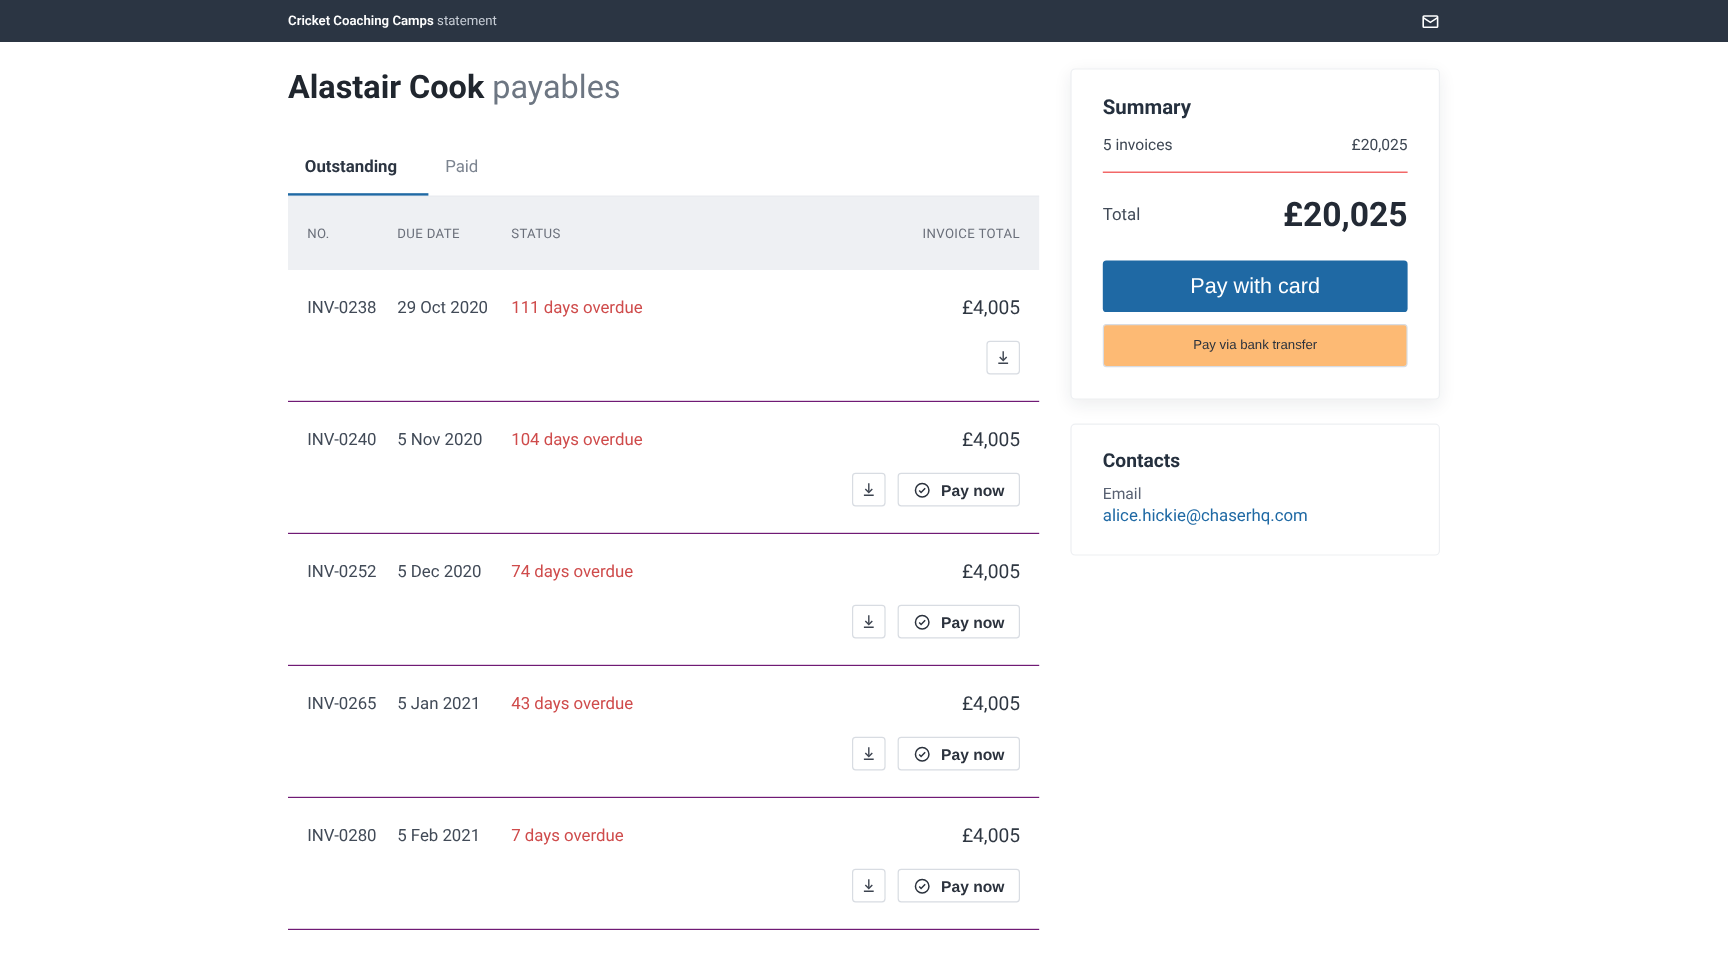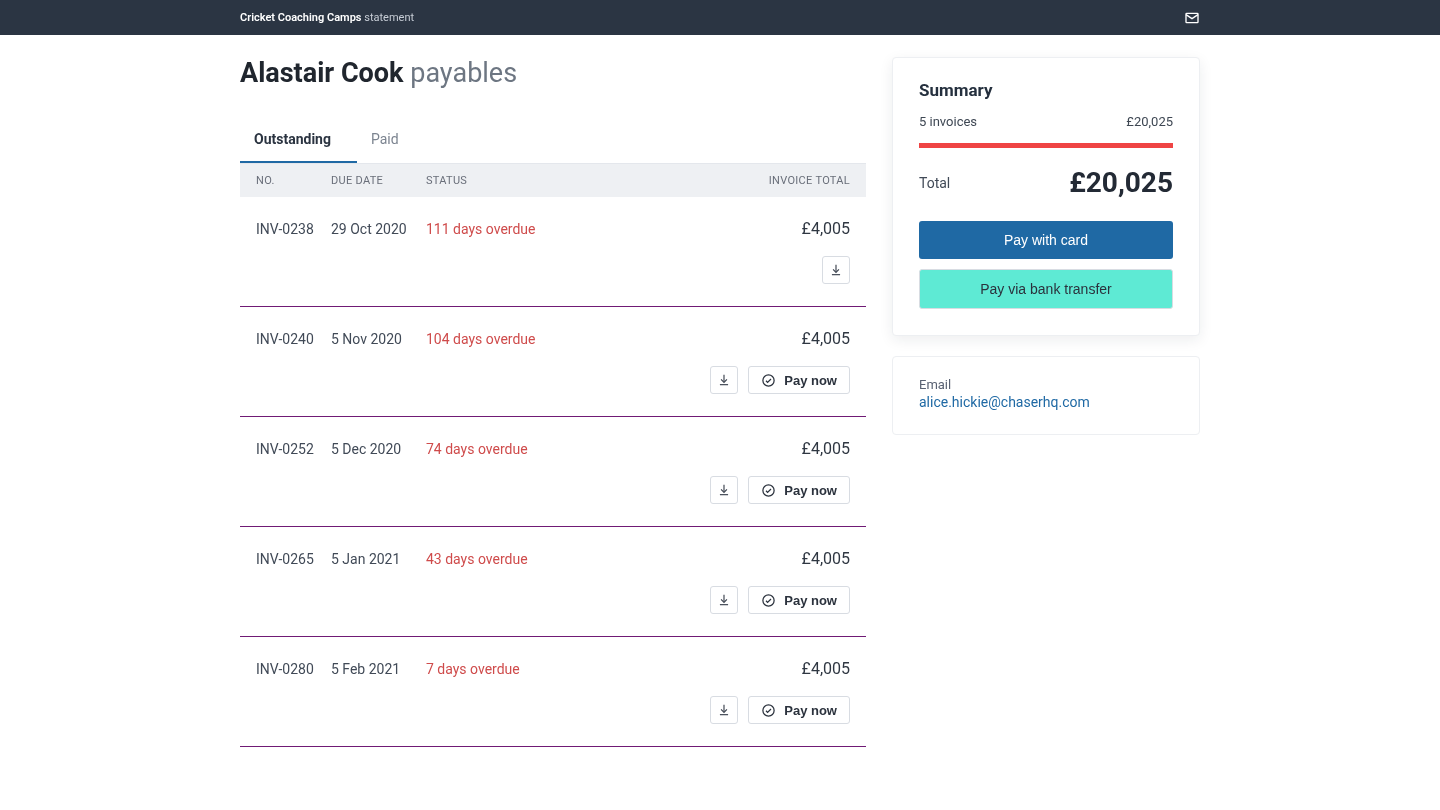--- a/index.html
+++ b/index.html
@@ -42,21 +42,21 @@
     border-bottom: 2px solid transparent;
   }
   .tab.active {
     font-weight: 700;
     color: #2b3441;
     border-bottom: 2px solid #1f69a4;
   }
   .thead {
     display: flex;
     background: #eef0f3;
-    padding: 10px 16px;
+    padding: 24px 16px;
     font-size: 11px;
     color: #6a6f7a;
     letter-spacing: 0.3px;
   }
   .col-no { width: 75px; }
   .col-due { width: 95px; }
   .col-status { flex: 1; }
   .col-total { width: 140px; text-align: right; }
   .row {
     padding: 22px 16px 22px 16px;
@@ -100,44 +100,44 @@
   }
   .card {
     background: #fff;
     border: 1px solid #edeff2;
     border-radius: 4px;
     box-shadow: 0 4px 14px rgba(30,38,50,0.08);
     padding: 22px 26px 26px 26px;
     margin-bottom: 20px;
   }
   .card h3 { font-size: 17px; font-weight: 700; color: #25303e; margin-bottom: 14px; }
-  .sum-line { display: flex; justify-content: space-between; font-size: 13px; color: #3e4753; padding-bottom: 14px; border-bottom: 5px solid #ef4444; }
+  .sum-line { display: flex; justify-content: space-between; font-size: 13px; color: #3e4753; padding-bottom: 14px; border-bottom: 1px solid #ef4444; }
   .total-line { display: flex; justify-content: space-between; align-items: center; padding: 18px 0 22px 0; gap: 48px; }
   .total-line .lbl { color: #414a57; font-size: 14px; }
   .total-line .amt { font-size: 28px; font-weight: 700; color: #232a35; }
   .btn-primary {
     width: 100%;
     background: #1f69a4;
     color: #fff;
     border: none;
     border-radius: 3px;
     padding: 11px 0;
-    font-size: 14px;
+    font-size: 18px;
     font-weight: 500;
     cursor: pointer;
     margin-bottom: 10px;
   }
   .btn-secondary {
     width: 100%;
-    background: #5eead4;
+    background: #fdba74;
     color: #2b323d;
     border: 1px solid #d8dce2;
     border-radius: 3px;
     padding: 11px 0;
-    font-size: 14px;
+    font-size: 11px;
     font-weight: 500;
     cursor: pointer;
   }
   .contacts-card {
     background: #fff;
     border: 1px solid #edeff2;
     border-radius: 4px;
     padding: 20px 26px 24px 26px;
   }
   .contacts-card h3 { font-size: 16px; font-weight: 700; color: #25303e; margin-bottom: 12px; }
@@ -324,17 +324,18 @@
       </div>
       <div class="total-line">
         <span class="lbl">Total</span>
         <span class="amt">£20,025</span>
       </div>
       <button class="btn-primary">Pay with card</button>
       <button class="btn-secondary">Pay via bank transfer</button>
     </div>
 
     <div class="contacts-card">
+      <h3>Contacts</h3>
       <div class="label">Email</div>
       <div class="email">alice.hickie@chaserhq.com</div>
     </div>
   </div>
 </div>
 
 </body></html>

